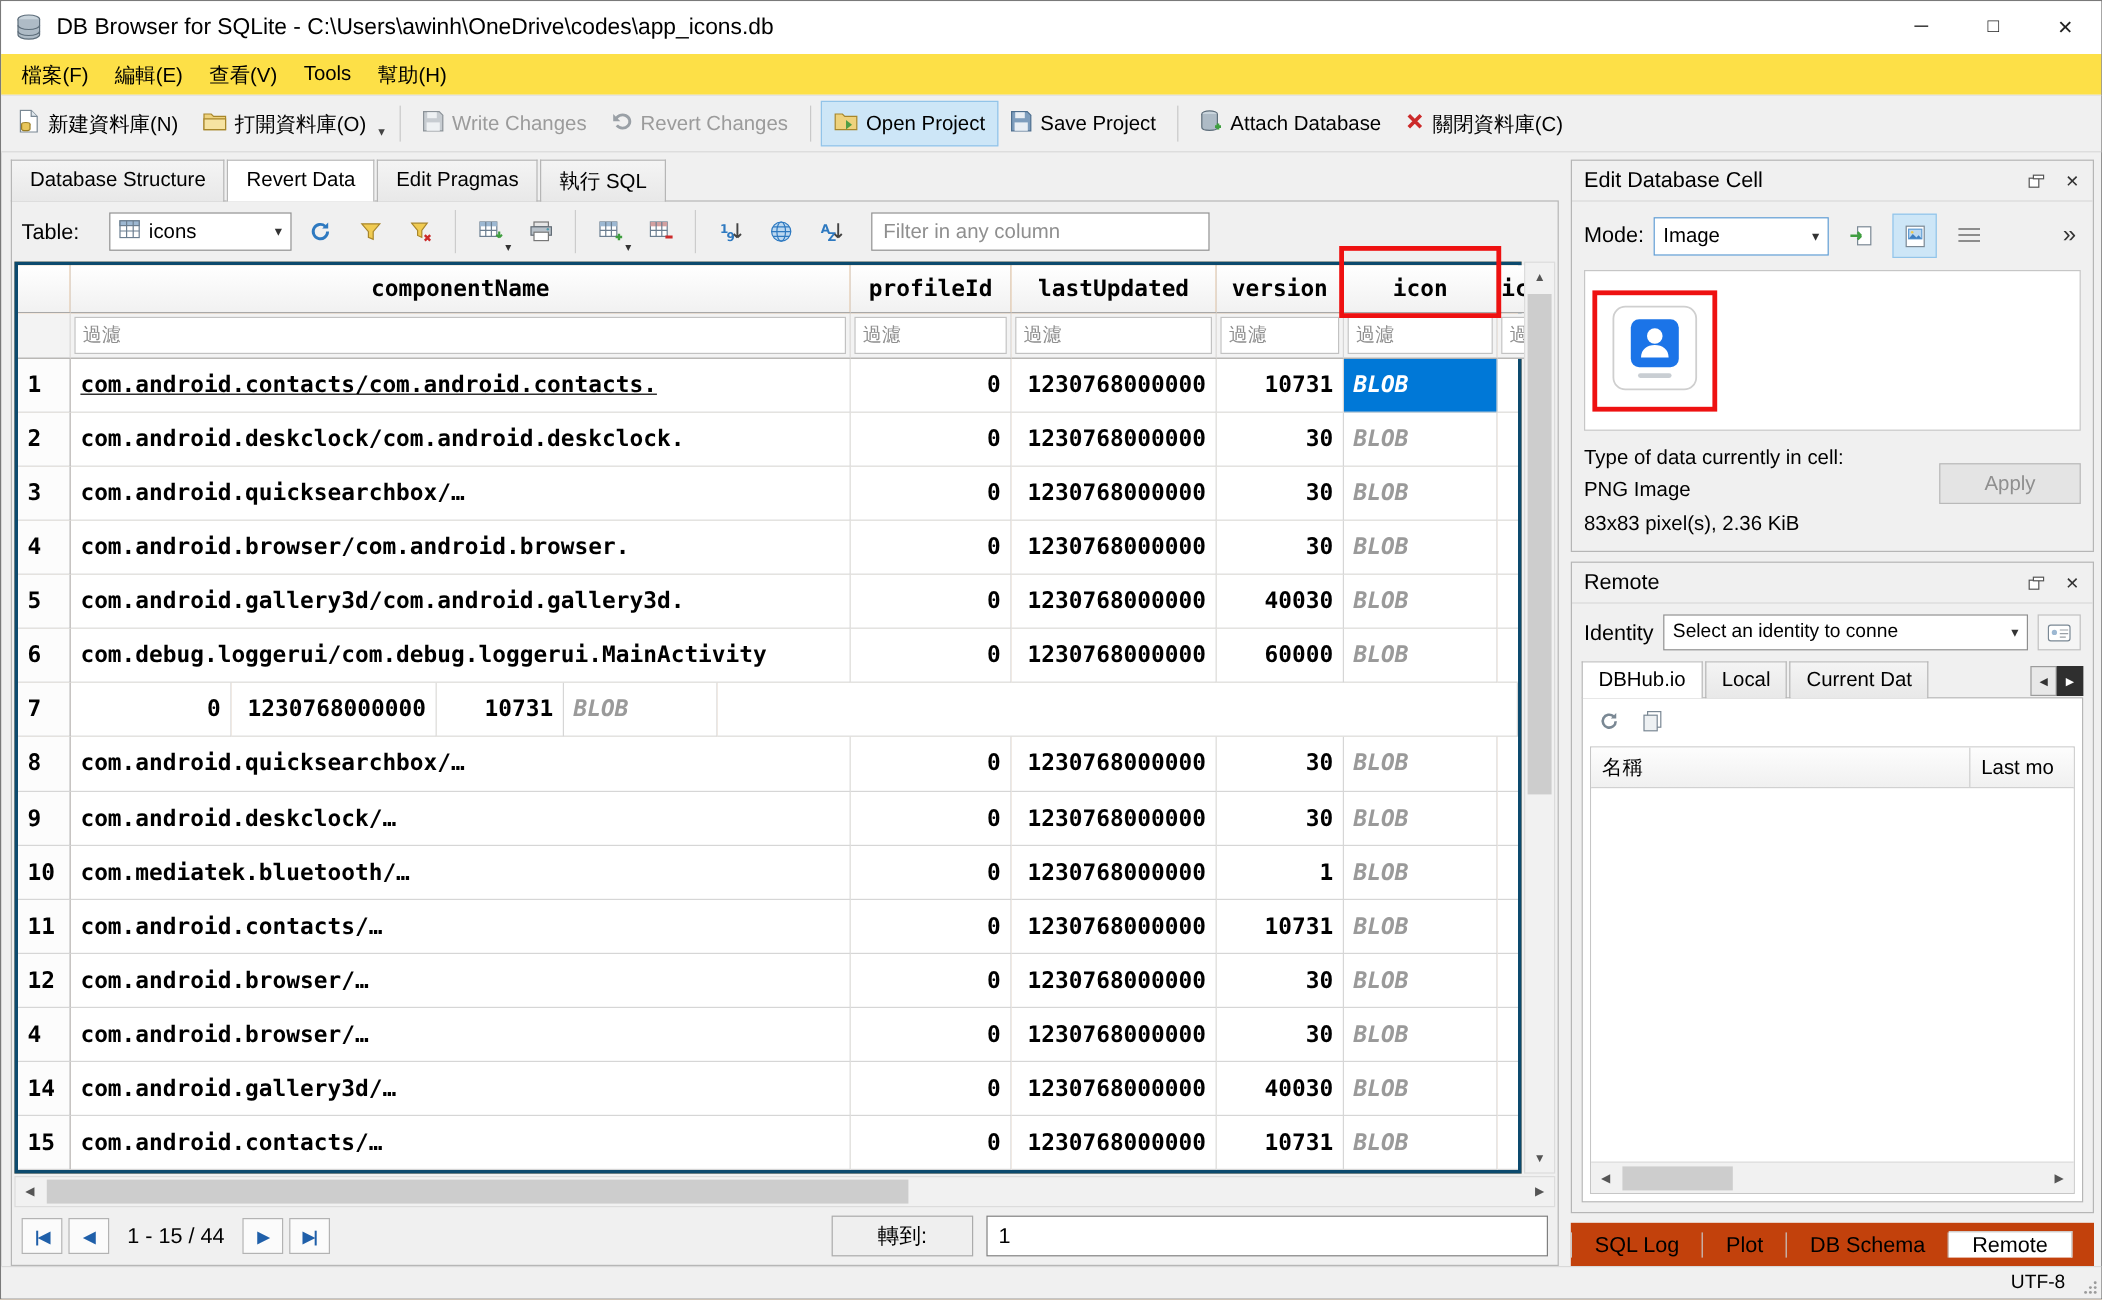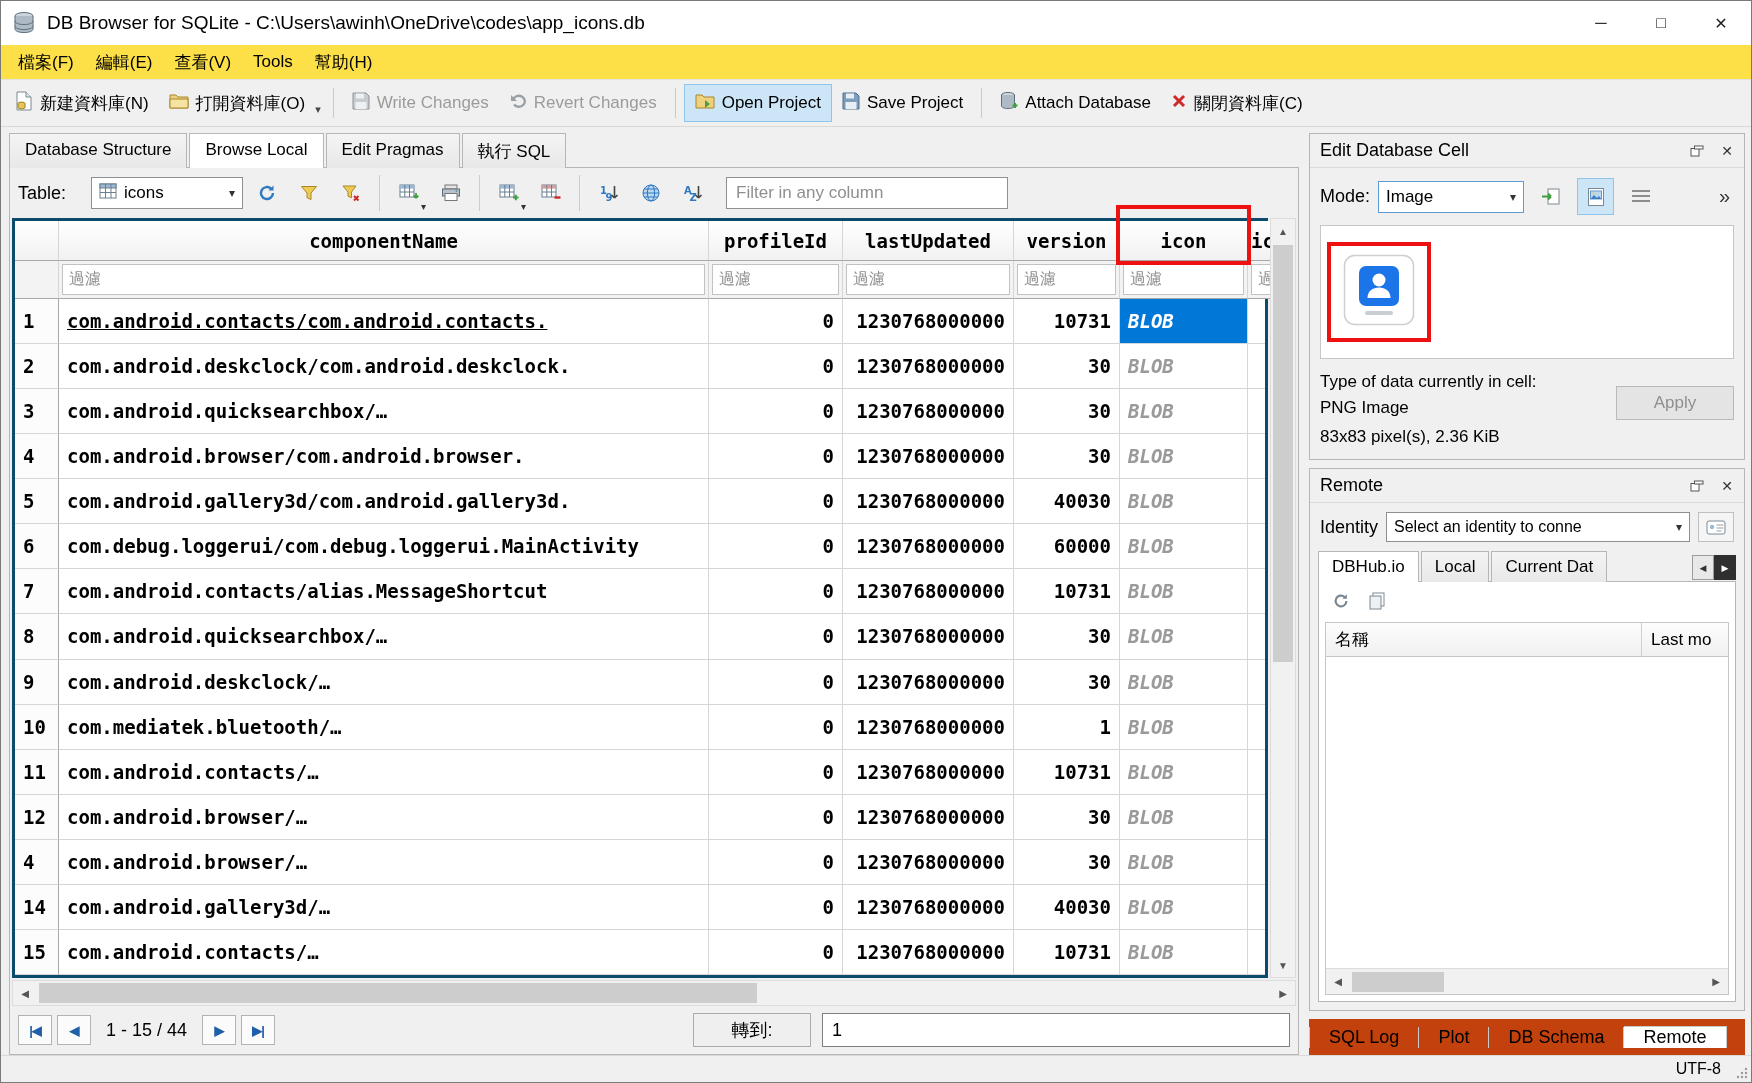--- a/index.html
+++ b/index.html
@@ -230,21 +230,21 @@
           </svg></span>
       <span>關閉資料庫(C)</span>
     </span>
   </div>
 
   <div class="main">
 
     <div class="left-pane">
       <div class="tabbar">
         <span class="tab">Database Structure</span>
-        <span class="tab active">Browse Local</span>
+        <span class="tab active">Revert Data</span>
         <span class="tab">Edit Pragmas</span>
         <span class="tab">執行 SQL</span>
       </div>
 
       <div class="browse-panel">
 
         <div class="controls-row">
           <span class="tbl-label">Table:</span>
           <div class="combo table-combo">
             <span><svg width="18" height="16" viewBox="0 0 18 16">
@@ -417,21 +417,20 @@
                   <div class="gcell rownum-cell" style="width: 44px;">6</div>
                   <div class="gcell data-cell align-left" style="width: 650px;">com.debug.loggerui/com.debug.loggerui.MainActivity</div>
                   <div class="gcell data-cell align-right" style="width: 134px;">0</div>
                   <div class="gcell data-cell align-right" style="width: 171px;">1230768000000</div>
                   <div class="gcell data-cell align-right" style="width: 106px;">60000</div>
                   <div class="gcell data-cell align-left blob" style="width: 128px;">BLOB</div>
                   <div class="gcell data-cell align-left" style="width: 30px; flex: 1 0 30px;"></div>
                 </div>
                 <div class="grid-row data-row">
                   <div class="gcell rownum-cell" style="width: 44px;">7</div>
-                  <div class="gcell data-cell align-left" style="width: 650px;">com.android.contacts/alias.MessageShortcut</div>
                   <div class="gcell data-cell align-right" style="width: 134px;">0</div>
                   <div class="gcell data-cell align-right" style="width: 171px;">1230768000000</div>
                   <div class="gcell data-cell align-right" style="width: 106px;">10731</div>
                   <div class="gcell data-cell align-left blob" style="width: 128px;">BLOB</div>
                   <div class="gcell data-cell align-left" style="width: 30px; flex: 1 0 30px;"></div>
                 </div>
                 <div class="grid-row data-row">
                   <div class="gcell rownum-cell" style="width: 44px;">8</div>
                   <div class="gcell data-cell align-left" style="width: 650px;">com.android.quicksearchbox/…</div>
                   <div class="gcell data-cell align-right" style="width: 134px;">0</div>

